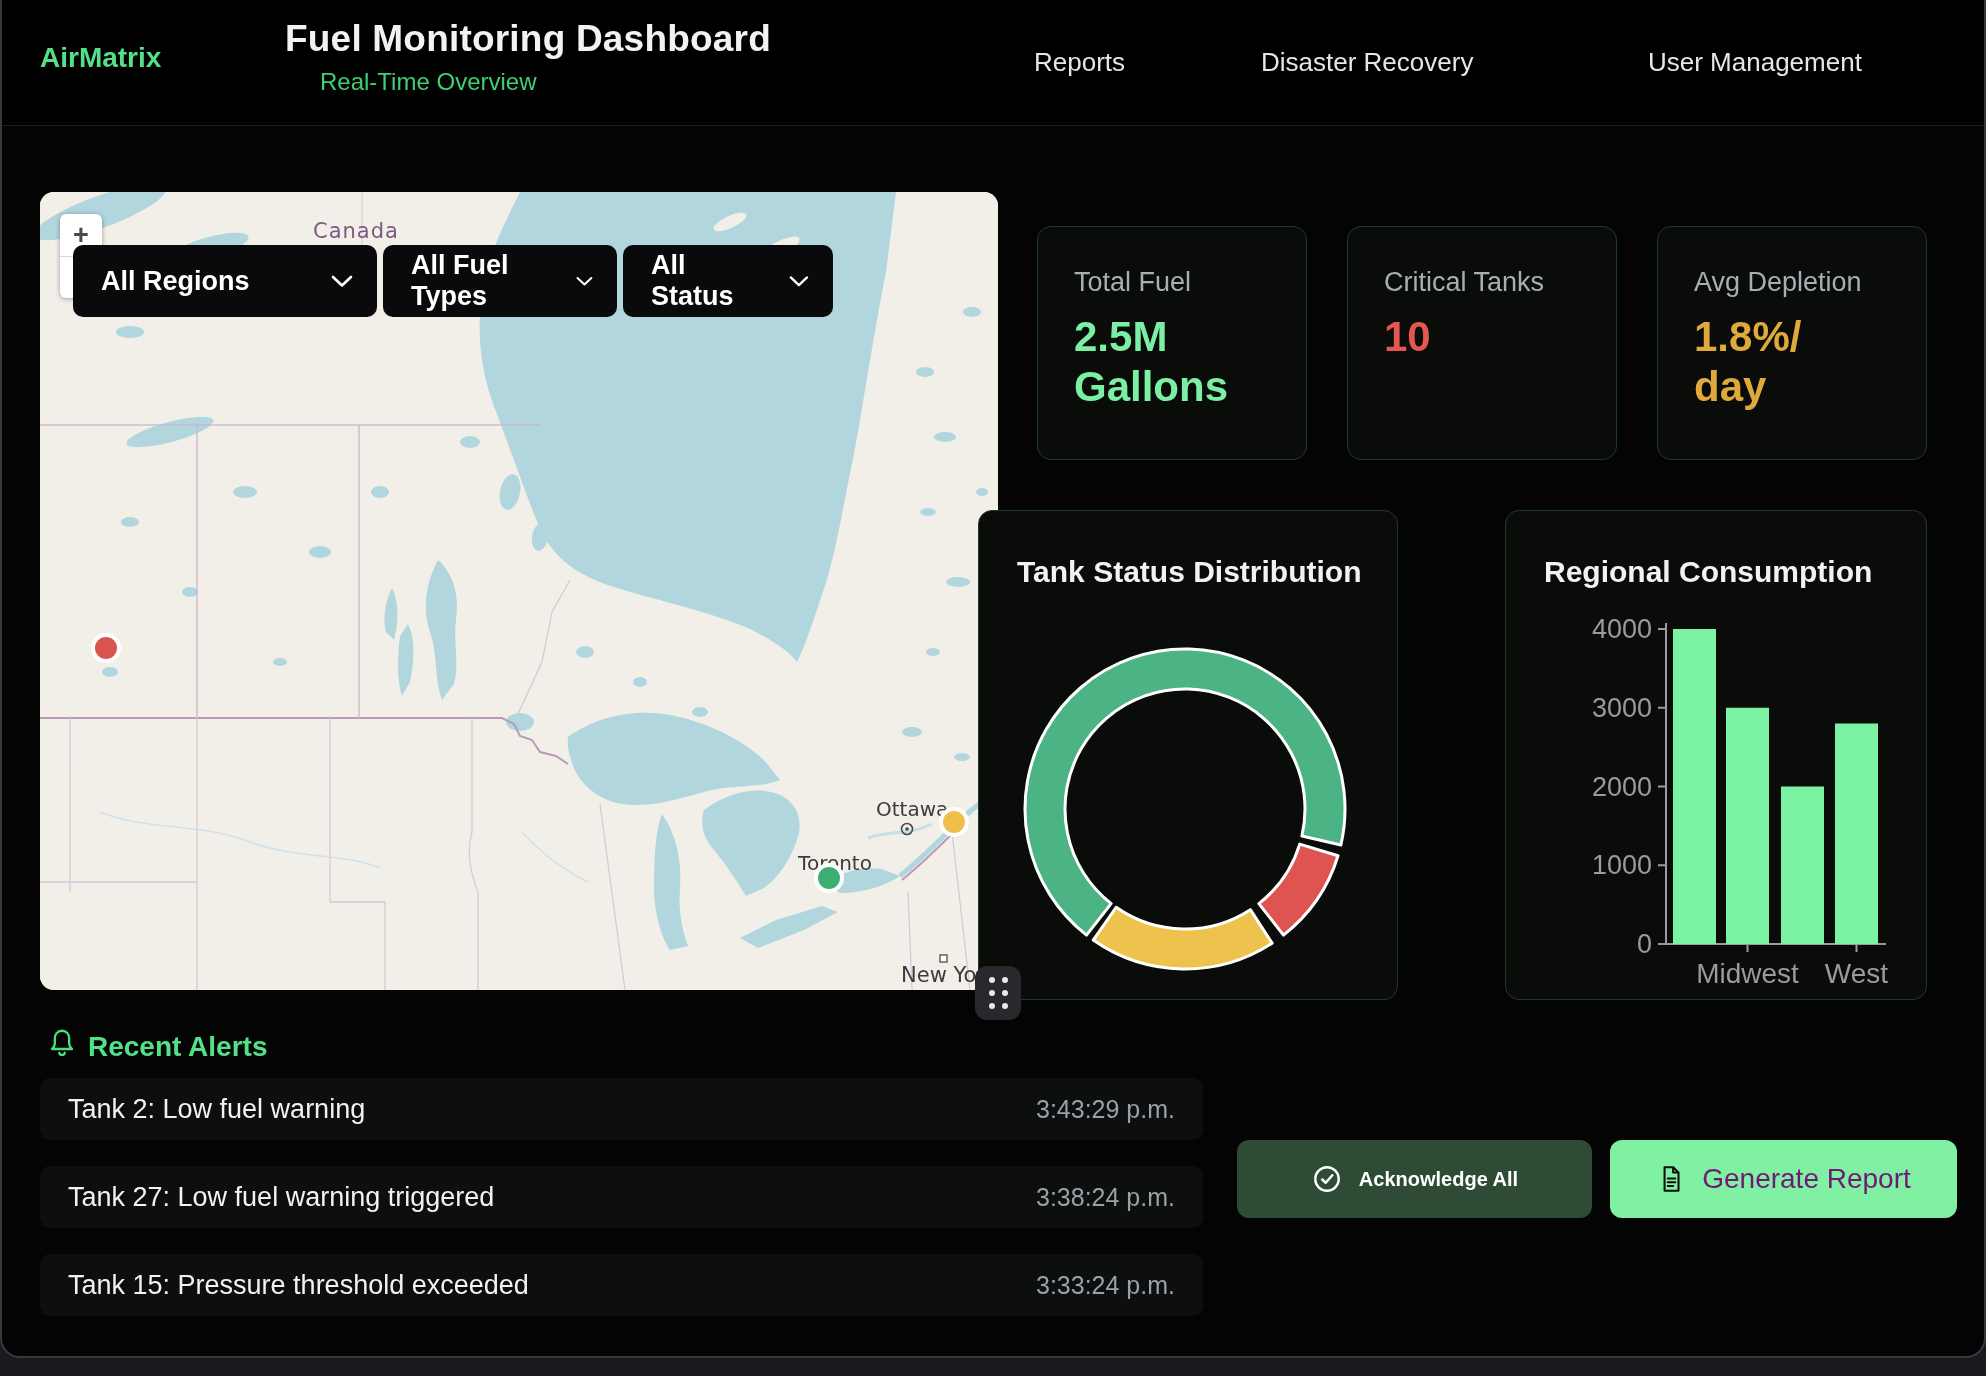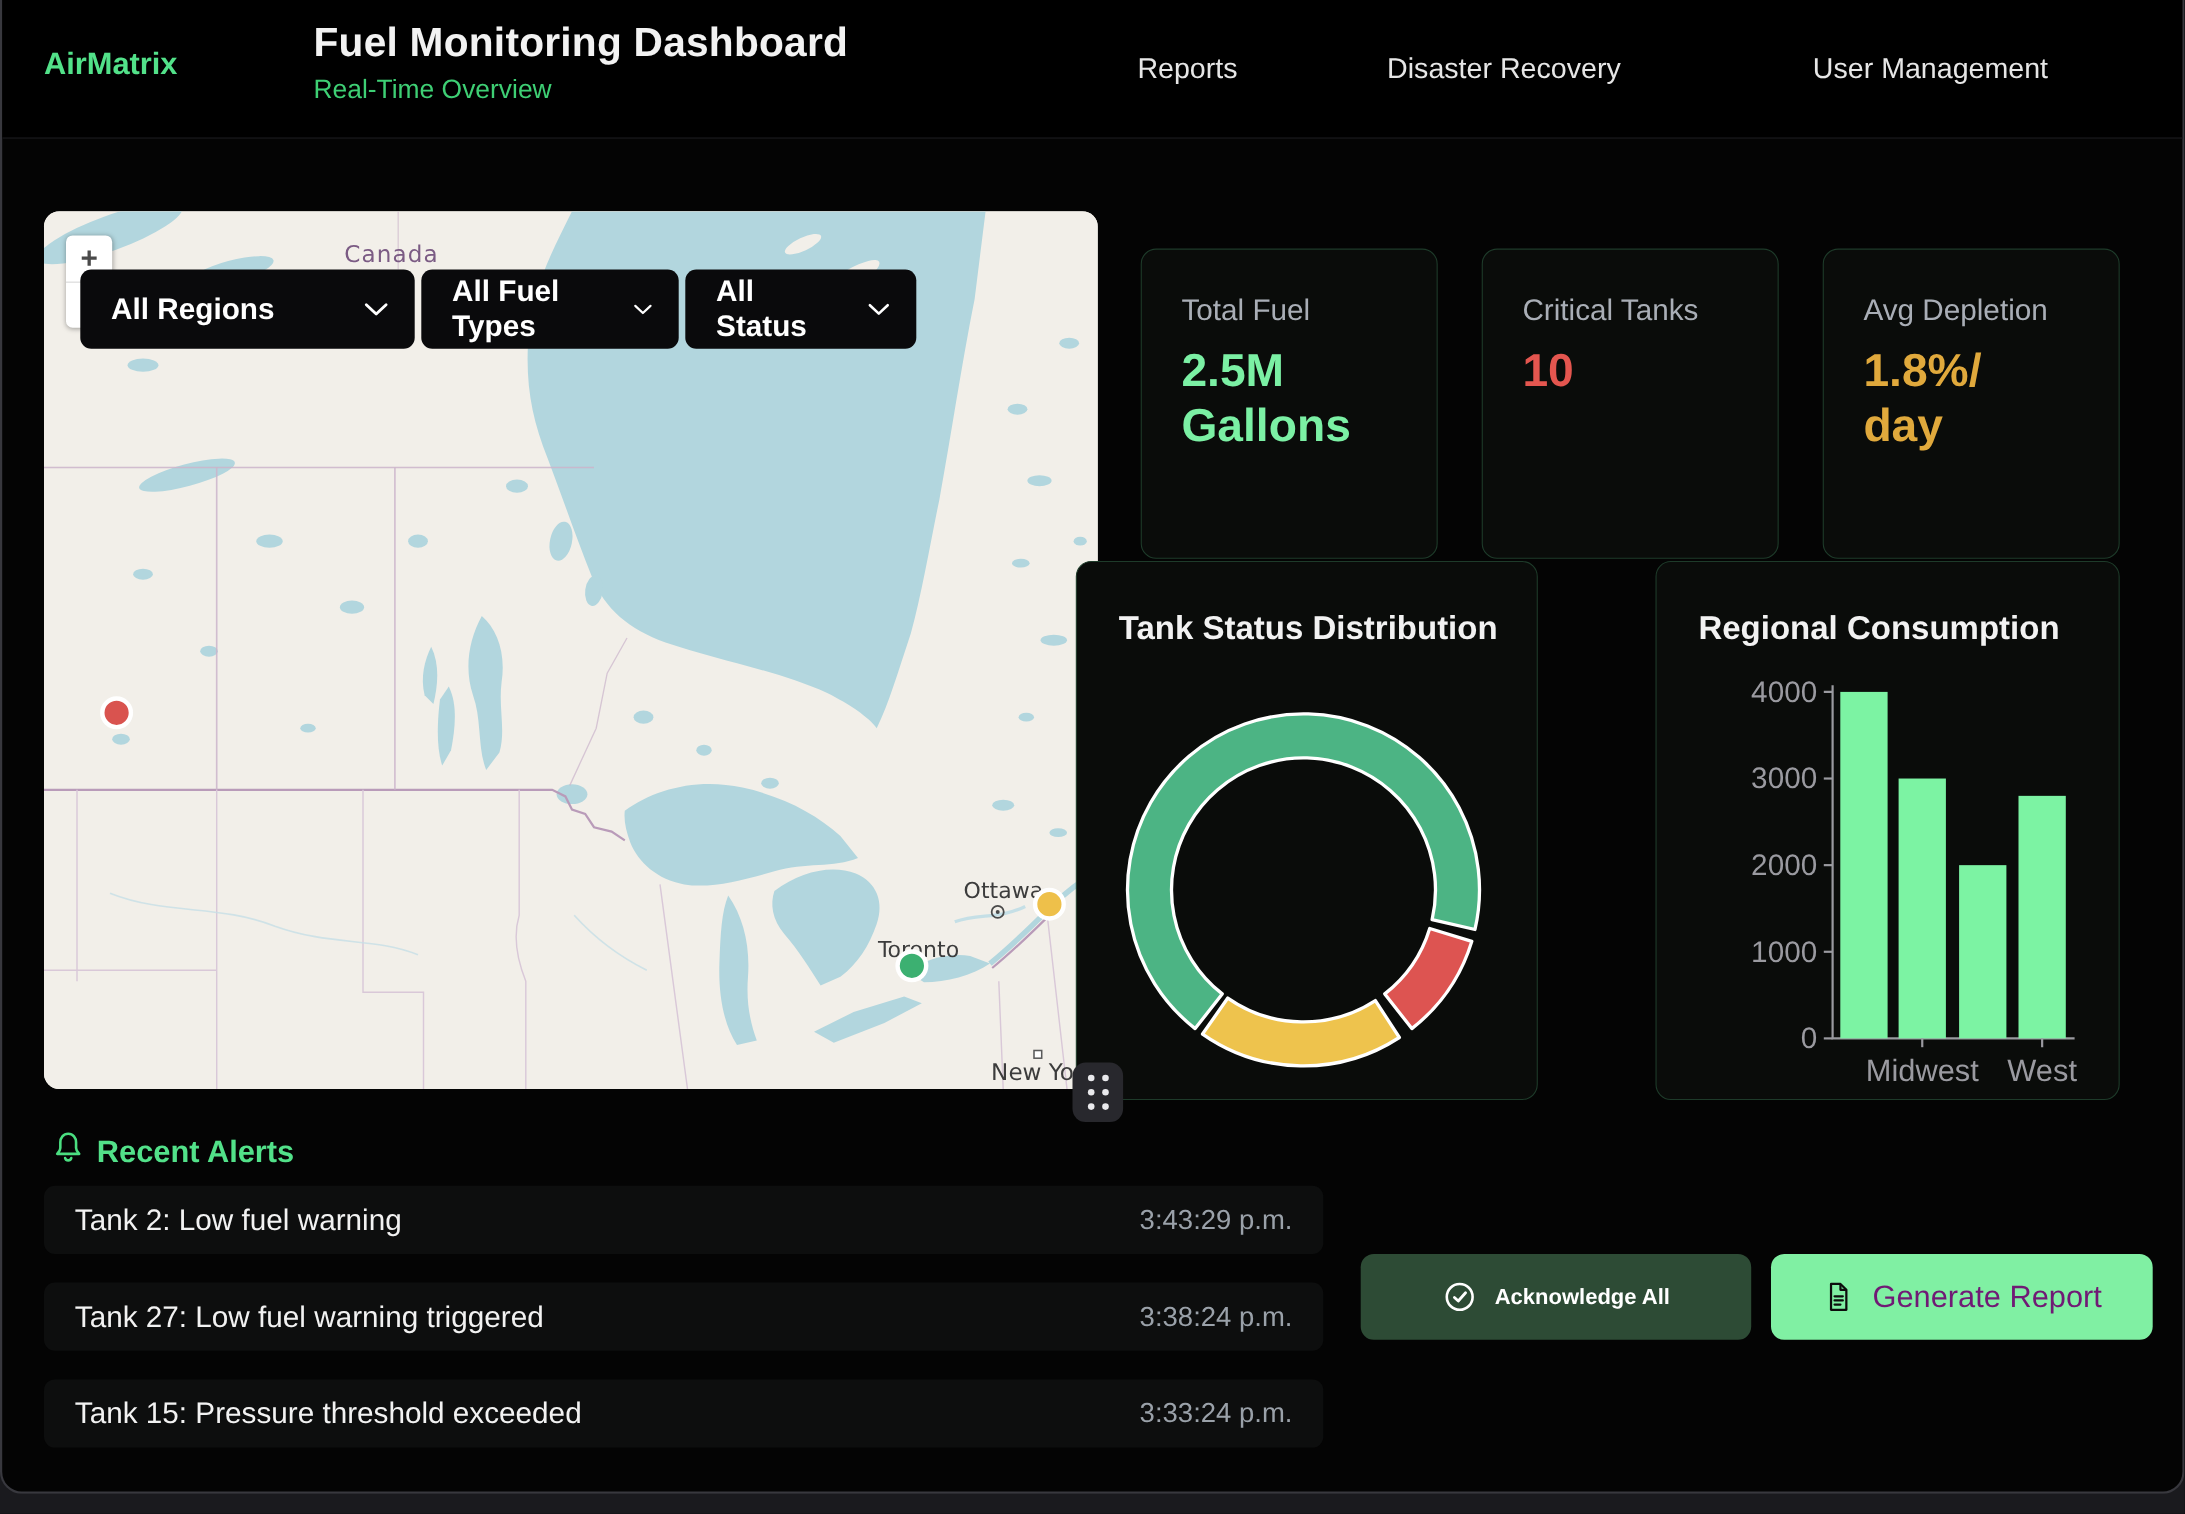--- a/index.html
+++ b/index.html
@@ -6,21 +6,21 @@
   html,body { width:1986px; height:1376px; background:#1a1a1e; font-family:"Liberation Sans", sans-serif; overflow:hidden; }
 
   .window { position:absolute; left:0; top:0; width:1986px; height:1358px; background:#040404;
             border:2px solid #38383e; border-top:none; border-radius:0 0 20px 20px; overflow:hidden; }
 
   
   .header { position:absolute; left:0; top:0; width:100%; height:126px; background:#000; border-bottom:1px solid #1d1d21; }
   .logo { position:absolute; left:38px; top:42px; font-size:28px; font-weight:bold; }
   .title-block { position:absolute; left:283px; top:18px; }
   .page-title { font-size:37px; font-weight:bold; color:#f2f2f2; letter-spacing:.2px; }
-  .page-subtitle { margin-top:8px; font-size:24px; font-weight:500; }
+  .page-subtitle { margin-top:8px; font-size:24px; font-weight:500;margin-left:35px; }
   .nav-item { position:absolute; top:47px; font-size:26px; color:#e6e6e6; cursor:pointer; }
 
   
   .map-panel { position:absolute; left:38px; top:192px; width:958px; height:798px; border-radius:14px; overflow:hidden; background:#f2efe9; }
   .map-panel svg.basemap { position:absolute; left:0; top:0; }
   .zoomctl { position:absolute; left:20px; top:22px; width:42px; background:#fff; border-radius:6px;
              box-shadow:0 1px 5px rgba(0,0,0,.35); z-index:2; overflow:hidden; }
   .zoomctl .zbtn { width:42px; height:42px; display:flex; align-items:center; justify-content:center;
                    font-size:27px; font-weight:bold; color:#4a4a4a; cursor:pointer; }
   .zoomctl .zbtn + .zbtn { border-top:1px solid #d8d8d8; }
@@ -29,21 +29,21 @@
           justify-content:space-between; padding:0 24px 0 28px; cursor:pointer; }
   .pill .plabel { font-size:27px; font-weight:600; color:#fff; margin-right:26px; }
   .marker { position:absolute; width:30px; height:30px; border:4px solid #fff; border-radius:50%; z-index:2; cursor:pointer; }
   .grip { position:absolute; left:973px; top:966px; width:46px; height:54px; background:#28282d; border-radius:12px;
           z-index:6; display:grid; grid-template-columns:repeat(2,6px); grid-template-rows:repeat(3,6px);
           gap:7px; align-content:center; justify-content:center; cursor:grab; }
   .grip i { width:6px; height:6px; border-radius:50%; background:#e9e9ec; }
 
   
   .card { position:absolute; background:#0a0c0a; border:1px solid #1e3b2a; border-radius:14px; }
-  .stat-card { top:226px; width:270px; height:282px; padding:40px 20px 0 36px; }
+  .stat-card { top:226px; width:270px; height:234px; padding:40px 20px 0 36px; }
   .stat-label { font-size:27px; color:#a9aeb6; font-weight:500; }
   .stat-value { margin-top:14px; font-size:42px; font-weight:bold; line-height:1.2; }
   .chart-card { top:510px; height:490px; }
   .chart-title { position:absolute; left:38px; top:44px; font-size:30px; font-weight:bold; color:#f2f2f2; }
 
   
   .alerts-title { position:absolute; left:86px; top:1031px; font-size:28px; font-weight:bold; }
   .bell { position:absolute; left:44px; top:1026px; }
   .alert-row { position:absolute; left:38px; width:1163px; height:62px; background:#0d0e0e; border-radius:10px;
                display:flex; align-items:center; justify-content:space-between; padding:0 28px; }

